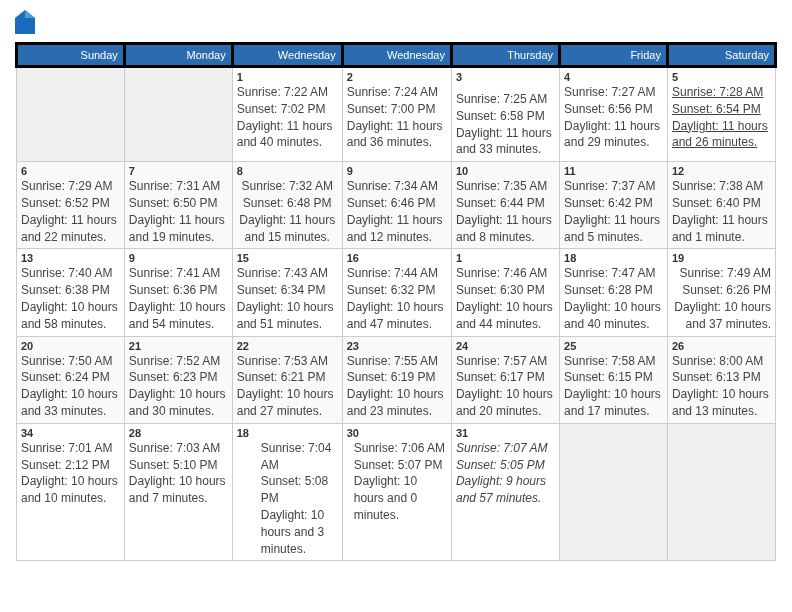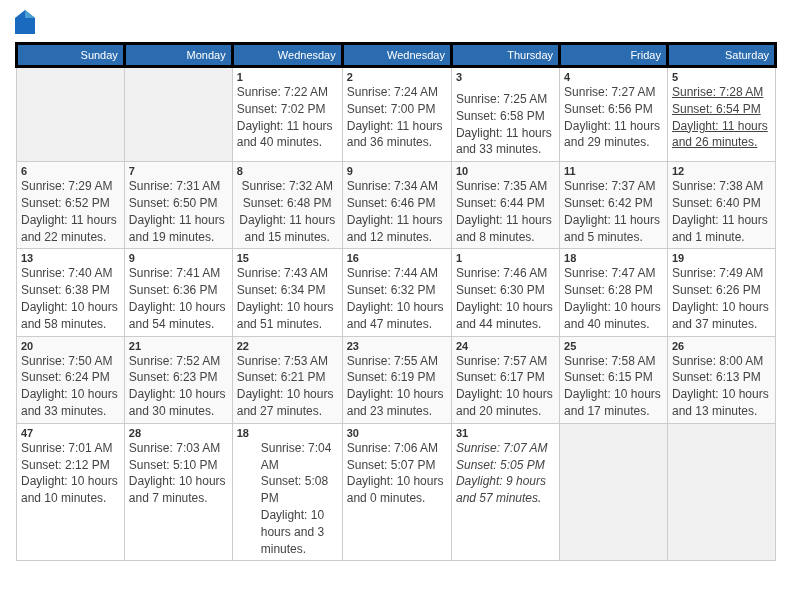--- a/index.html
+++ b/index.html
@@ -243,21 +243,21 @@
 Daylight: 10 hours and 44 minutes.</div>
           </td>
           <td>
             <span class="day-number">18</span>
             <div class="day-info" style="white-space: pre-line;">Sunrise: 7:47 AM
 Sunset: 6:28 PM
 Daylight: 10 hours and 40 minutes.</div>
           </td>
           <td>
             <span class="day-number">19</span>
-            <div class="day-info" style="white-space: pre-line;">Sunrise: 7:49 AM
+            <div class="day-info" style="white-space: pre-line; text-align: right;">Sunrise: 7:49 AM
 Sunset: 6:26 PM
 Daylight: 10 hours and 37 minutes.</div>
           </td>
         </tr>
         <tr class="row-even">
           <td>
             <span class="day-number">20</span>
             <div class="day-info" style="white-space: pre-line;">Sunrise: 7:50 AM
 Sunset: 6:24 PM
 Daylight: 10 hours and 33 minutes.</div>
@@ -294,40 +294,40 @@
           </td>
           <td>
             <span class="day-number">26</span>
             <div class="day-info" style="white-space: pre-line;">Sunrise: 8:00 AM
 Sunset: 6:13 PM
 Daylight: 10 hours and 13 minutes.</div>
           </td>
         </tr>
         <tr class="row-odd">
           <td>
-            <span class="day-number">47</span>
+            <span class="day-number">34</span>
             <div class="day-info" style="white-space: pre-line;">Sunrise: 7:01 AM
 Sunset: 2:12 PM
 Daylight: 10 hours and 10 minutes.</div>
           </td>
           <td>
             <span class="day-number">28</span>
             <div class="day-info" style="white-space: pre-line;">Sunrise: 7:03 AM
 Sunset: 5:10 PM
 Daylight: 10 hours and 7 minutes.</div>
           </td>
           <td>
             <span class="day-number">18</span>
             <div class="day-info" style="white-space: pre-line; margin-left: 24px;">Sunrise: 7:04 AM
 Sunset: 5:08 PM
 Daylight: 10 hours and 3 minutes.</div>
           </td>
           <td>
             <span class="day-number">30</span>
-            <div class="day-info" style="white-space: pre-line;">Sunrise: 7:06 AM
+            <div class="day-info" style="white-space: pre-line; margin-left: 7px;">Sunrise: 7:06 AM
 Sunset: 5:07 PM
 Daylight: 10 hours and 0 minutes.</div>
           </td>
           <td>
             <span class="day-number">31</span>
             <div class="day-info" style="white-space: pre-line; font-style: italic;">Sunrise: 7:07 AM
 Sunset: 5:05 PM
 Daylight: 9 hours and 57 minutes.</div>
           </td>
           <td class="empty"></td>

